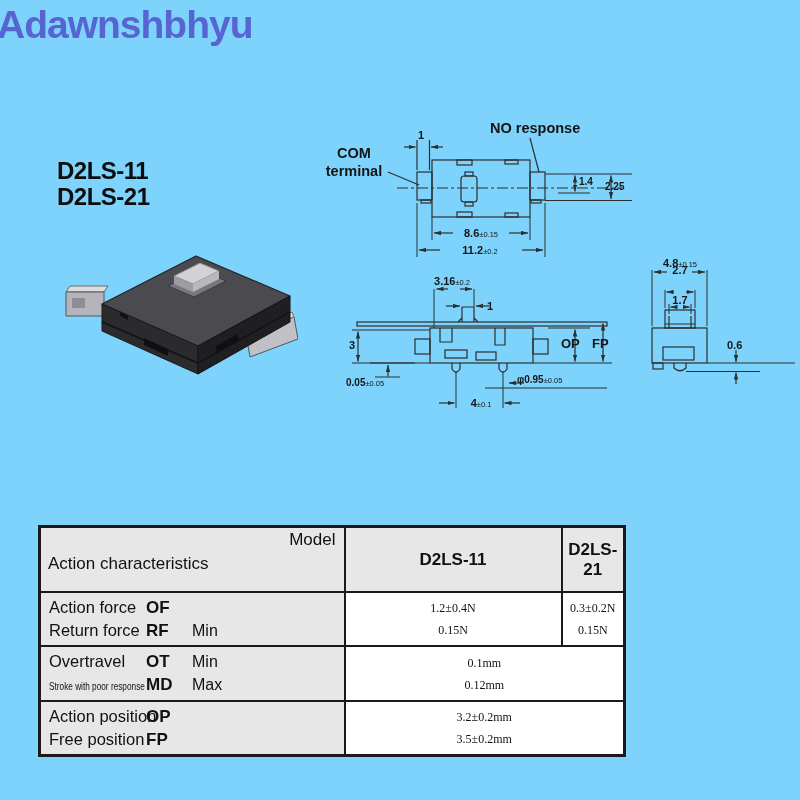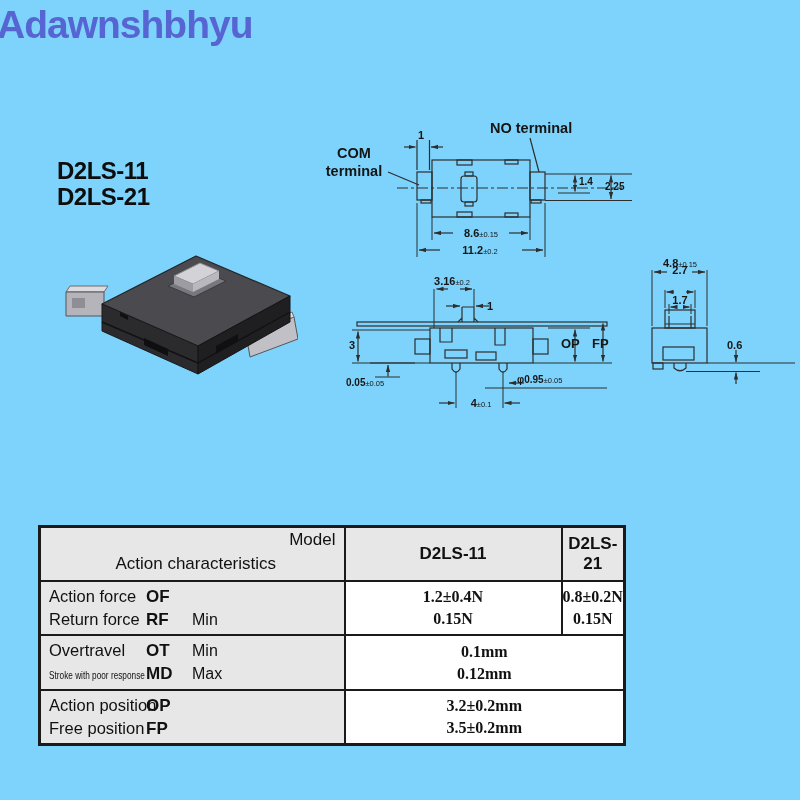--- a/index.html
+++ b/index.html
@@ -18,32 +18,32 @@
   .c{text-align:center;}
   .callout{position:absolute;font-size:14.5px;font-weight:600;color:#141414;line-height:18px;white-space:nowrap;}
   
   table.spec{position:absolute;left:38px;top:525px;width:588px;height:198px;
              border-collapse:collapse;table-layout:fixed;background:#fff;}
   .spec td{border:2.5px solid #1a1a1a;padding:0;vertical-align:middle;}
   .spec{border:3px solid #1a1a1a;}
   .spec td.gray{background:#e7e7e7;}
   .corner{height:100%;}
   .ctop{text-align:right;padding:2px 8px 0 0;font-size:17px;}
-  .cbot{text-align:center;padding:4px 0 6px 7px;font-size:17px;}
+  .cbot{text-align:left;padding:4px 0 17px 7px;font-size:17px;}
   .mh{text-align:center;font-size:17px;font-weight:bold;}
   td.lblc{padding:3px 0 3px 0;}
   .lrow{display:grid;grid-template-columns:97px 46px auto;align-items:baseline;
         padding-left:8px;line-height:22px;}
   .nm{font-size:16.5px;white-space:nowrap;}
   .code{font-size:17px;font-weight:bold;}
   .mm{font-size:16px;}
   .smx{display:inline-block;transform:scaleX(.75);transform-origin:0 60%;
        font-size:11px;white-space:nowrap;}
-  td.val{text-align:center;font-family:"Liberation Serif",serif;font-weight:bold;
-         font-size:16px;line-height:22px;}
+  td.val{text-align:center;font-family:"Liberation Serif",serif;font-weight:normal;
+         font-size:12px;line-height:22px;}
 </style>
 </head>
 <body>
 
 <div class="canvas">
 
   <div class="watermark">Adawnshbhyu</div>
 
   <div class="model-label">
     <div>D2LS-11</div>
@@ -153,21 +153,21 @@
       <path d="M386,192 H393.5" marker-end="url(#a)"></path>
       <path d="M369,204 V214 M391,204 V214" stroke-width="1"></path>
       <path d="M377,207 H370.5" marker-end="url(#a)"></path>
       <path d="M383,207 H389.5" marker-end="url(#a)"></path>
       <path d="M407,263 H495 M386,271.5 H460" stroke-width="1"></path>
       <path d="M436,250 V262" marker-end="url(#a)"></path>
       <path d="M436,284 V272.5" marker-end="url(#a)"></path>
     </g>
   </svg>
 
-  <div class="callout" style="left:490px;top:119px;">NO terminal</div>
+  <div class="callout" style="left:490px;top:119px;">NO response</div>
   <div class="callout c" style="left:318px;top:144px;width:72px;">
     <div>COM</div>
     <div>terminal</div>
   </div>
   <div class="dim c" style="left:413px;top:129px;width:16px;">1</div>
   <div class="dim sm" style="left:579px;top:176px;">1.4</div>
   <div class="dim sm" style="left:605px;top:181px;">2.25</div>
   <div class="dim c" style="left:452px;top:227px;width:58px;"><span>8.6</span><span class="tol">±0.15</span></div>
   <div class="dim c" style="left:443px;top:244px;width:74px;"><span>11.2</span><span class="tol">±0.2</span></div>
 
@@ -211,21 +211,21 @@
               <span class="nm">Return force</span>
               <span class="code">RF</span>
               <span class="mm">Min</span>
             </div>
       </td>
       <td class="val">
         <div>1.2±0.4N</div>
         <div>0.15N</div>
       </td>
       <td class="val">
-        <div>0.8±0.2N</div>
+        <div>0.3±0.2N</div>
         <div>0.15N</div>
       </td>
     </tr>
     <tr style="height:50px;">
       <td class="gray lblc">
         <div class="lrow">
               <span class="nm">Overtravel</span>
               <span class="code">OT</span>
               <span class="mm">Min</span>
             </div>

